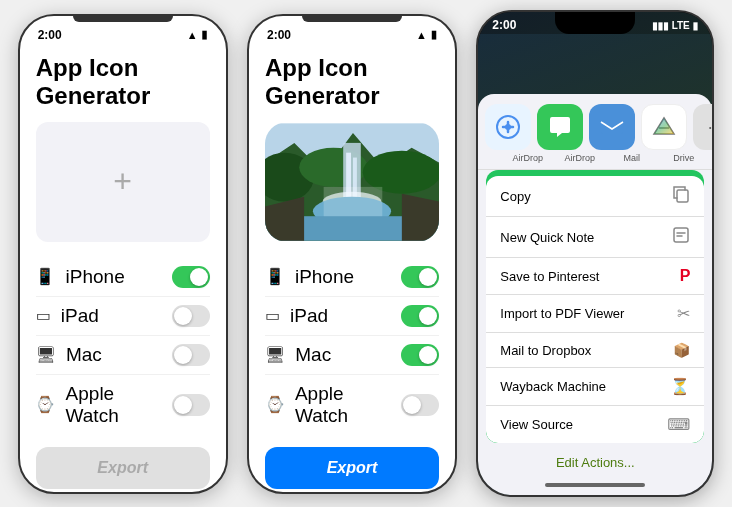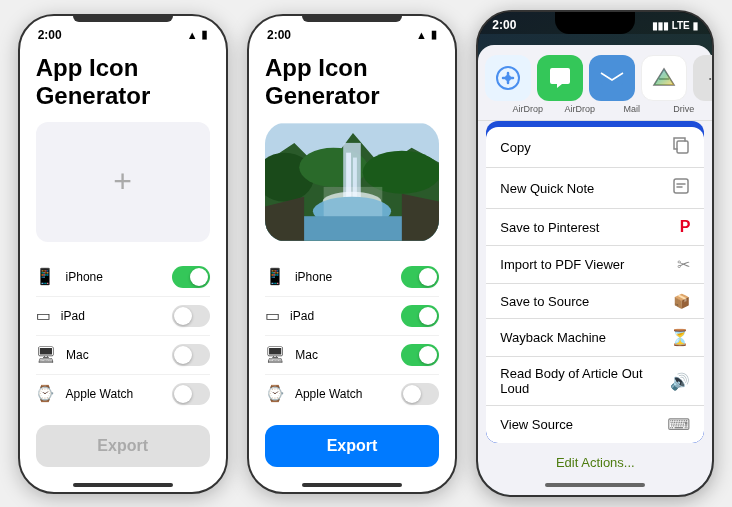--- a/index.html
+++ b/index.html
@@ -96,21 +96,21 @@
       padding: 8px 0;
       border-bottom: 1px solid #f0f0f0;
     }
     .toggle-row:last-of-type { border-bottom: none; }
     .toggle-left {
       display: flex;
       align-items: center;
       gap: 10px;
     }
     .device-icon { font-size: 16px; color: #333; }
-    .device-label { font-size: 12px; color: #000; font-weight: 400; }
+    .device-label { font-size: 19px; color: #000; font-weight: 400; }
 
     
     .toggle {
       width: 38px;
       height: 22px;
       border-radius: 11px;
       position: relative;
     }
     .toggle-on { background: #34c759; }
     .toggle-off { background: #e0e0e0; }
@@ -129,20 +129,21 @@
     
     .export-btn {
       width: 100%;
       padding: 12px;
       border-radius: 12px;
       border: none;
       font-size: 16px;
       font-weight: 600;
       margin-top: 12px;
       cursor: pointer;
+      font-style: italic;
     }
     .export-btn-disabled {
       background: #e0e0e0;
       color: #aaa;
     }
     .export-btn-active {
       background: #007aff;
       color: #fff;
     }
 
@@ -240,21 +241,21 @@
     }
     .action-row:first-child { margin-top: 6px; border-radius: 12px 12px 0 0; }
     .action-row:last-child { border-bottom: none; border-radius: 0 0 12px 12px; }
     .action-label { font-size: 13px; color: #000; }
     .action-icon { font-size: 16px; color: #888; }
 
     .action-rows-group {
       margin: 0 8px 6px;
       border-radius: 12px;
       overflow: hidden;
-      background: #1d4ed8;
+      background: #22c55e;
     }
 
     
     .edit-actions {
       text-align: center;
       padding: 4px;
     }
     .edit-actions-text {
       color: #4d7c0f;
       font-size: 13px;
@@ -511,32 +512,28 @@
       </div>
       <div class="action-row">
         <span class="action-label">Save to Pinterest</span>
         <span class="action-icon" style="color:#e60023;font-size:16px;font-weight:700;">P</span>
       </div>
       <div class="action-row">
         <span class="action-label">Import to PDF Viewer</span>
         <span class="action-icon">✂</span>
       </div>
       <div class="action-row">
-        <span class="action-label">Save to Source</span>
+        <span class="action-label">Mail to Dropbox</span>
         <span class="action-icon" style="color:#0061ff;font-size:14px;">📦</span>
       </div>
       <div class="action-row">
         <span class="action-label">Wayback Machine</span>
         <span class="action-icon">⏳</span>
       </div>
       <div class="action-row">
-        <span class="action-label">Read Body of Article Out Loud</span>
-        <span class="action-icon">🔊</span>
-      </div>
-      <div class="action-row">
         <span class="action-label">View Source</span>
         <span class="action-icon">⌨</span>
       </div>
     </div>
 
     <div class="edit-actions">
       <span class="edit-actions-text">Edit Actions...</span>
     </div>
   </div>
 

